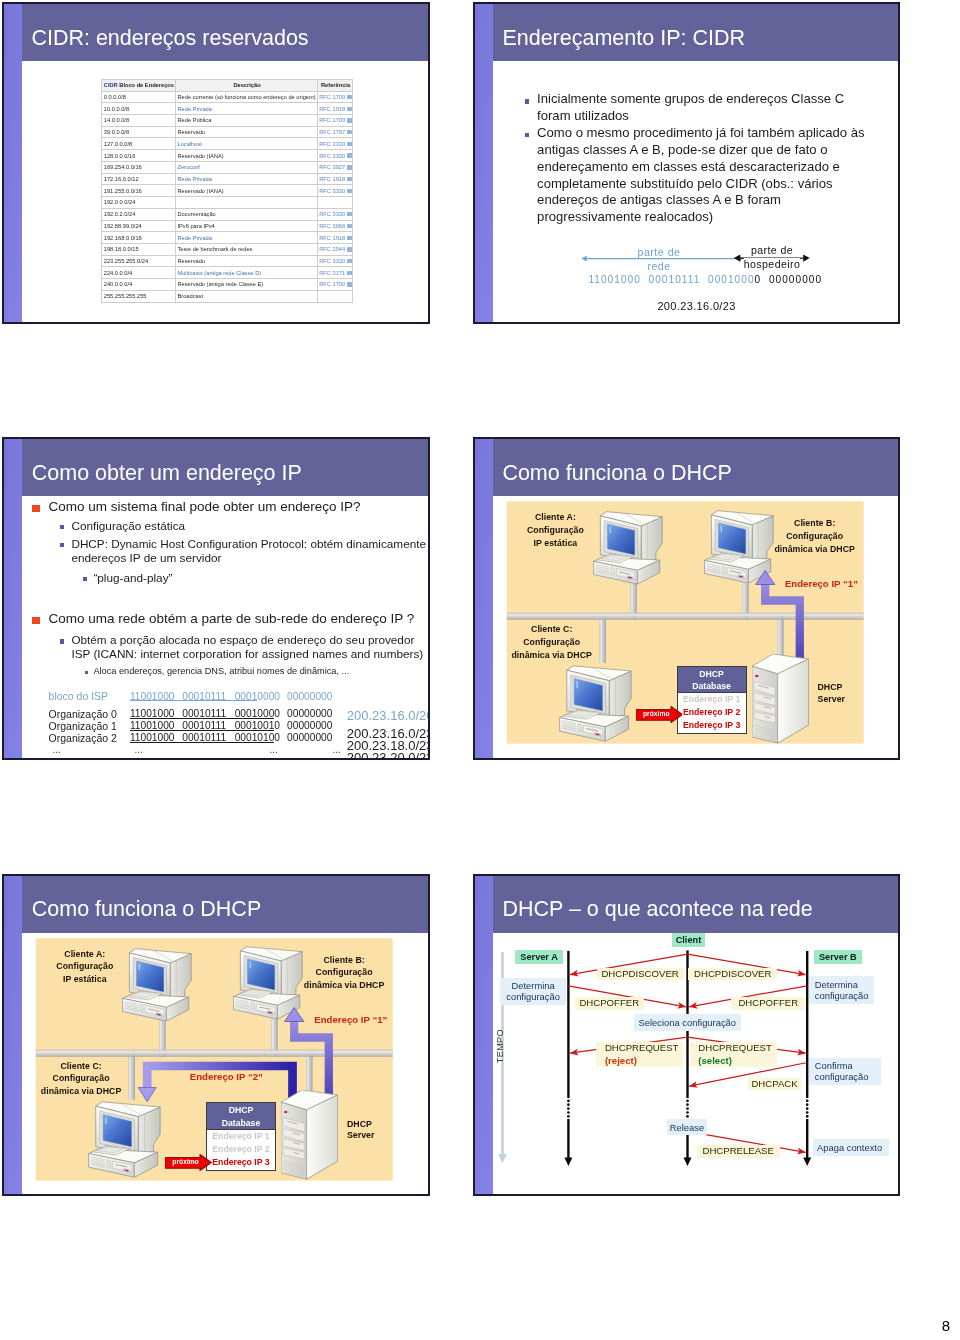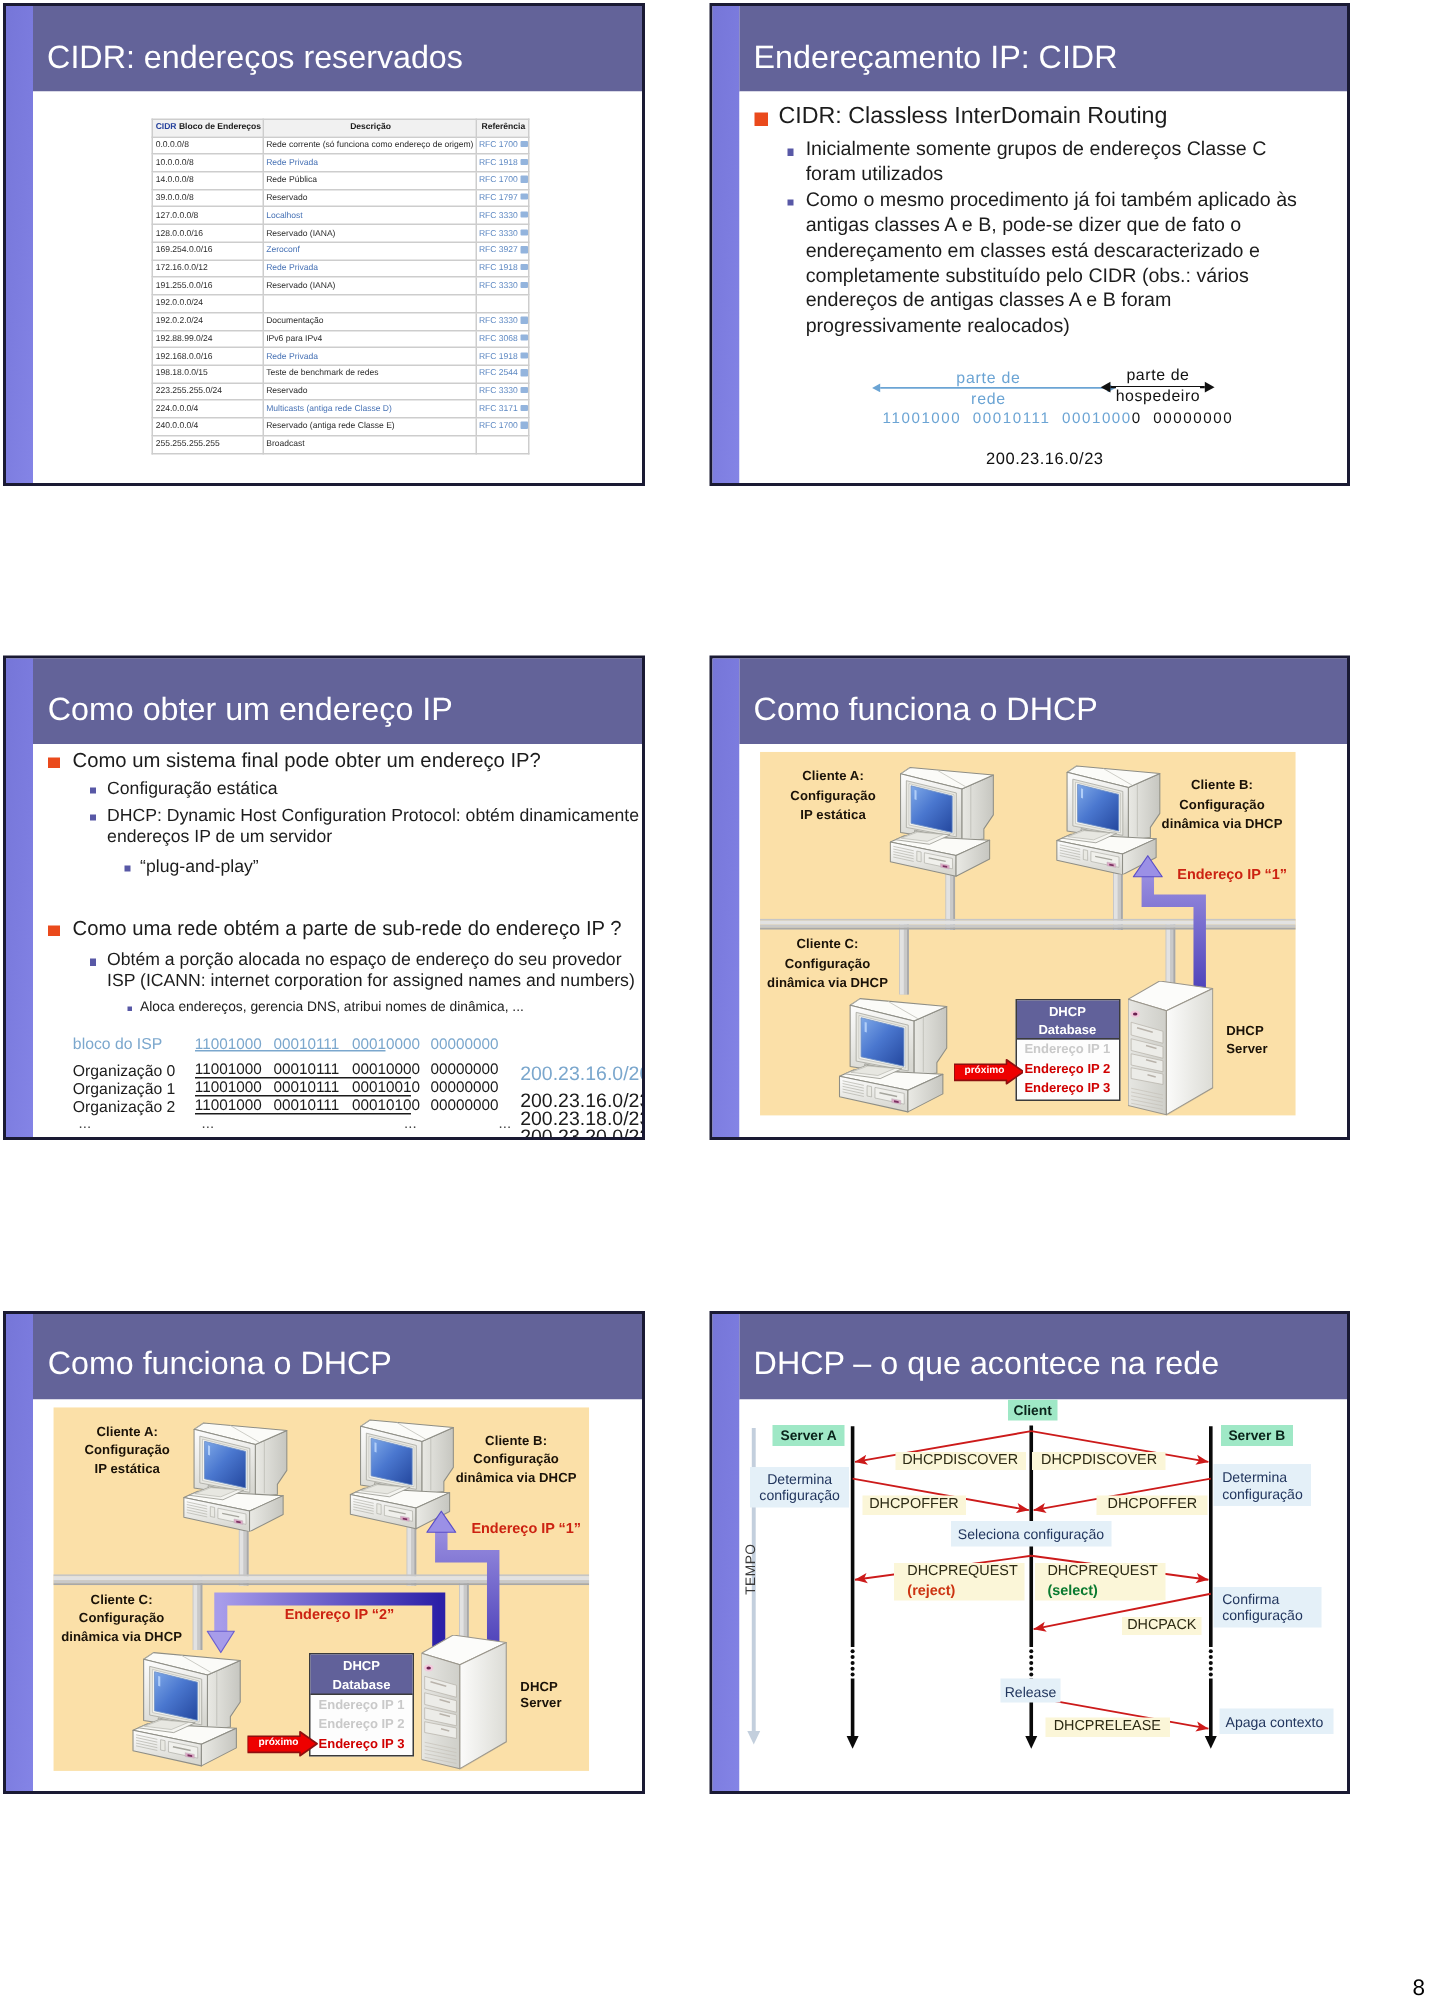--- a/index.html
+++ b/index.html
@@ -204,23 +204,20 @@
         </table>
   </div>
 </div>
 
 <div class="slide" id="s2" style="left:473px;top:2px;width:426.5px;height:321.8px;">
   <div class="stripe"></div>
   <div class="titlebar">
     <div class="titletext">Endereçamento IP: CIDR</div>
   </div>
   <div class="sbody">
-    <div class="b1" style="left:26px;top:7.4px;width:370px;">
-      <i class="sq"></i><span>CIDR: Classless InterDomain Routing</span>
-    </div>
     <div class="b2" style="left:44.1px;top:30.2px;width:312px;">
       <i class="sq"></i><span>Inicialmente somente grupos de endereços Classe C foram utilizados</span>
     </div>
     <div class="b2" style="left:44.1px;top:63.8px;width:345px;">
       <i class="sq"></i><span>Como o mesmo procedimento já foi também aplicado às antigas classes A e B, pode-se dizer que de fato o endereçamento em classes está descaracterizado e completamente substituído pelo CIDR (obs.: vários endereços de antigas classes A e B foram progressivamente realocados)</span>
     </div>
     <div id="cidrdiag" style="position:absolute;left:0;top:176px;width:408px;height:82px;"><svg width="408" height="82" viewBox="0 0 408 82">
             <defs>
               <marker id="abL" markerWidth="7" markerHeight="7" refX="6" refY="3.5" orient="auto" markerUnits="userSpaceOnUse">
                 <path d="M6,0.6 L0.6,3.5 L6,6.4 z" fill="#6ba4d4"></path>

